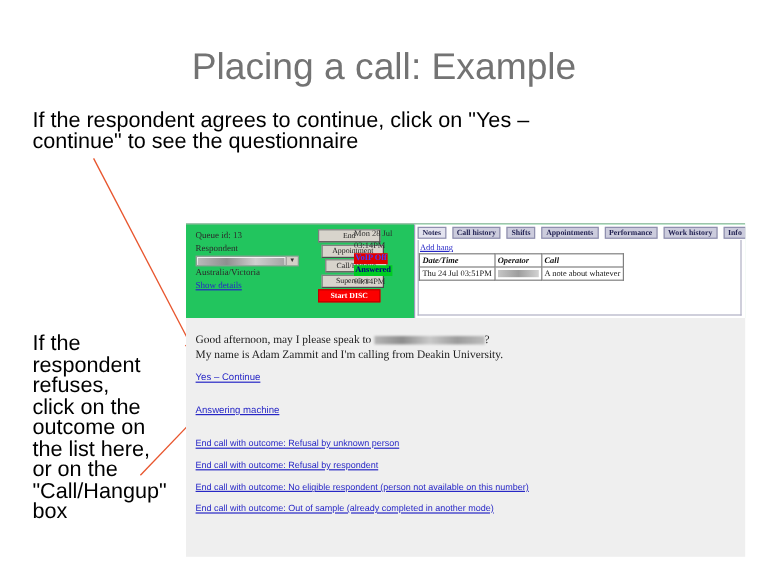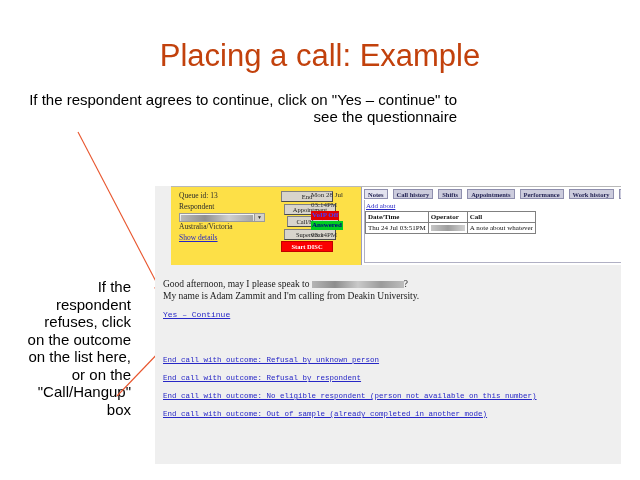--- a/index.html
+++ b/index.html
@@ -19,31 +19,30 @@
   
   #slide-title {
     position: absolute;
     top: 38px;
     left: 0;
     width: 640px;
     text-align: center;
     font-size: 31px;
     font-weight: normal;
     letter-spacing: 0px;
-    color: #c2410c;
+    color: #737373;
     white-space: nowrap;
   }
 
   
   .callout {
     position: absolute;
-    font-size: 15px;
+    font-size: 18px;
     line-height: 16.5px;
     color: #000000;
-    text-align: right;
   }
   #callout-top {
     top: 92px;
     left: 27px;
     width: 430px;
   }
   #callout-left {
     top: 278px;
     left: 27px;
     width: 104px;
@@ -68,23 +67,22 @@
     background: #efefef;
     overflow: hidden;
     font-family: "Liberation Serif", serif;
   }
 
   
   #app-top-strip {
     position: absolute;
     left: 0; top: 0;
     width: 466px; height: 78px;
-    background: #fde047;
+    background: #22c55e;
     border-top: 1px solid #b8b8b8;
-    margin-left: 16px;
   }
 
   
   #call-info {
     position: absolute;
     left: 8px;
     top: 4px;
     width: 92px;
     font-size: 7.5px;
     line-height: 10.5px;
@@ -225,21 +223,21 @@
   }
   #notes-table th, #notes-table td {
     border: 1px solid #808080;
     padding: 0px 2px;
     text-align: left;
     font-weight: normal;
     height: 10px;
     color: #111;
     white-space: nowrap;
   }
-  #notes-table th { font-weight: bold; }
+  #notes-table th { font-weight: bold; font-style: italic; }
   #op-redaction {
     display: block;
     width: 34px; height: 6px;
     background: linear-gradient(90deg,#c6c6c6,#9e9e9e,#d2d2d2);
     filter: blur(0.6px);
   }
   #notes-body-box {
     position: absolute;
     left: 2px; top: 13px;
     width: 270px; height: 63px;
@@ -269,21 +267,21 @@
     filter: blur(0.7px);
     vertical-align: middle;
   }
   .outcome-link {
     display: block;
     color: #2727c6;
     text-decoration: underline;
     font-size: 7.5px;
     line-height: 9px;
     white-space: nowrap;
-    font-family: Liberation Mono, monospace;
+    font-family: Liberation Sans, sans-serif;
   }
   .outcome-primary {
     font-size: 8px;
     margin-top: 0;
   }
 </style>
 </head>
 <body>
 
 <div id="slide-title">Placing a call: Example</div>
@@ -340,21 +338,21 @@
       <div id="tab-strip">
         <span class="tab active">Notes</span>
         <span class="tab">Call history</span>
         <span class="tab">Shifts</span>
         <span class="tab">Appointments</span>
         <span class="tab">Performance</span>
         <span class="tab">Work history</span>
         <span class="tab">Info</span>
       </div>
 
-      <a class="weblink" id="addnote-link" href="#">Add about</a>
+      <a class="weblink" id="addnote-link" href="#">Add hang</a>
 
       <table id="notes-table">
         <thead>
           <tr>
             <th>Date/Time</th>
             <th>Operator</th>
             <th>Call</th>
           </tr>
         </thead>
         <tbody>
@@ -374,20 +372,21 @@
     <div class="script-line">
       <span>Good afternoon, may I please speak to</span>
       <span id="name-redaction"></span><span>?</span>
     </div>
     <div class="script-line">My name is Adam Zammit and I'm calling from Deakin University.</div>
 
     <div style="height:8px"></div>
     <a class="outcome-link outcome-primary" href="#">Yes – Continue</a>
     <div style="height:9px"></div>
     <div style="height:9px"></div>
+    <a class="outcome-link outcome-primary" href="#">Answering machine</a>
     <div style="height:10px"></div>
     <div style="height:9px"></div>
     <a class="outcome-link" href="#">End call with outcome: Refusal by unknown person</a>
     <div style="height:9px"></div>
     <a class="outcome-link" href="#">End call with outcome: Refusal by respondent</a>
     <div style="height:9px"></div>
     <a class="outcome-link" href="#">End call with outcome: No eligible respondent (person not available on this number)</a>
     <div style="height:9px"></div>
     <a class="outcome-link" href="#">End call with outcome: Out of sample (already completed in another mode)</a>
   </div>

